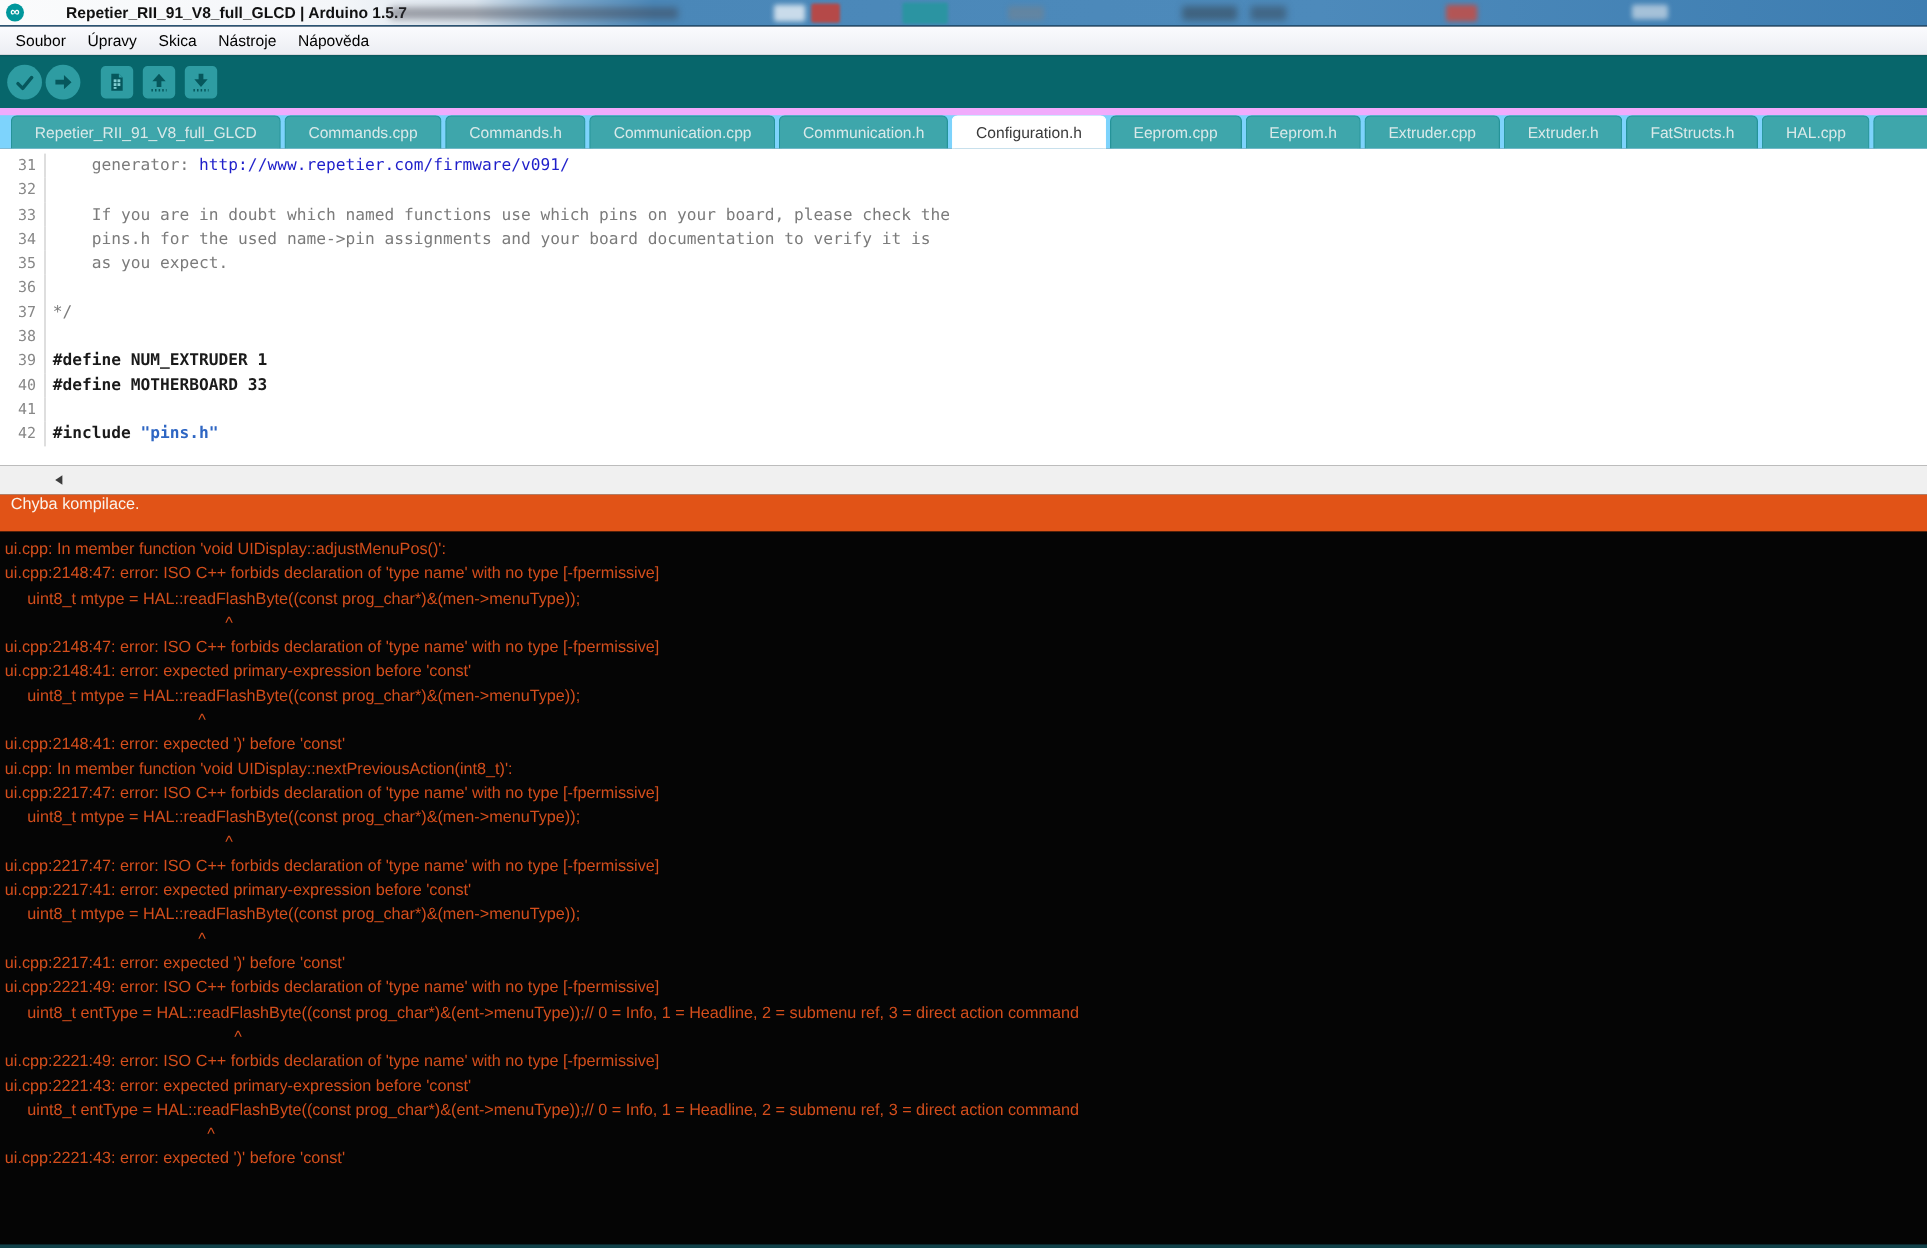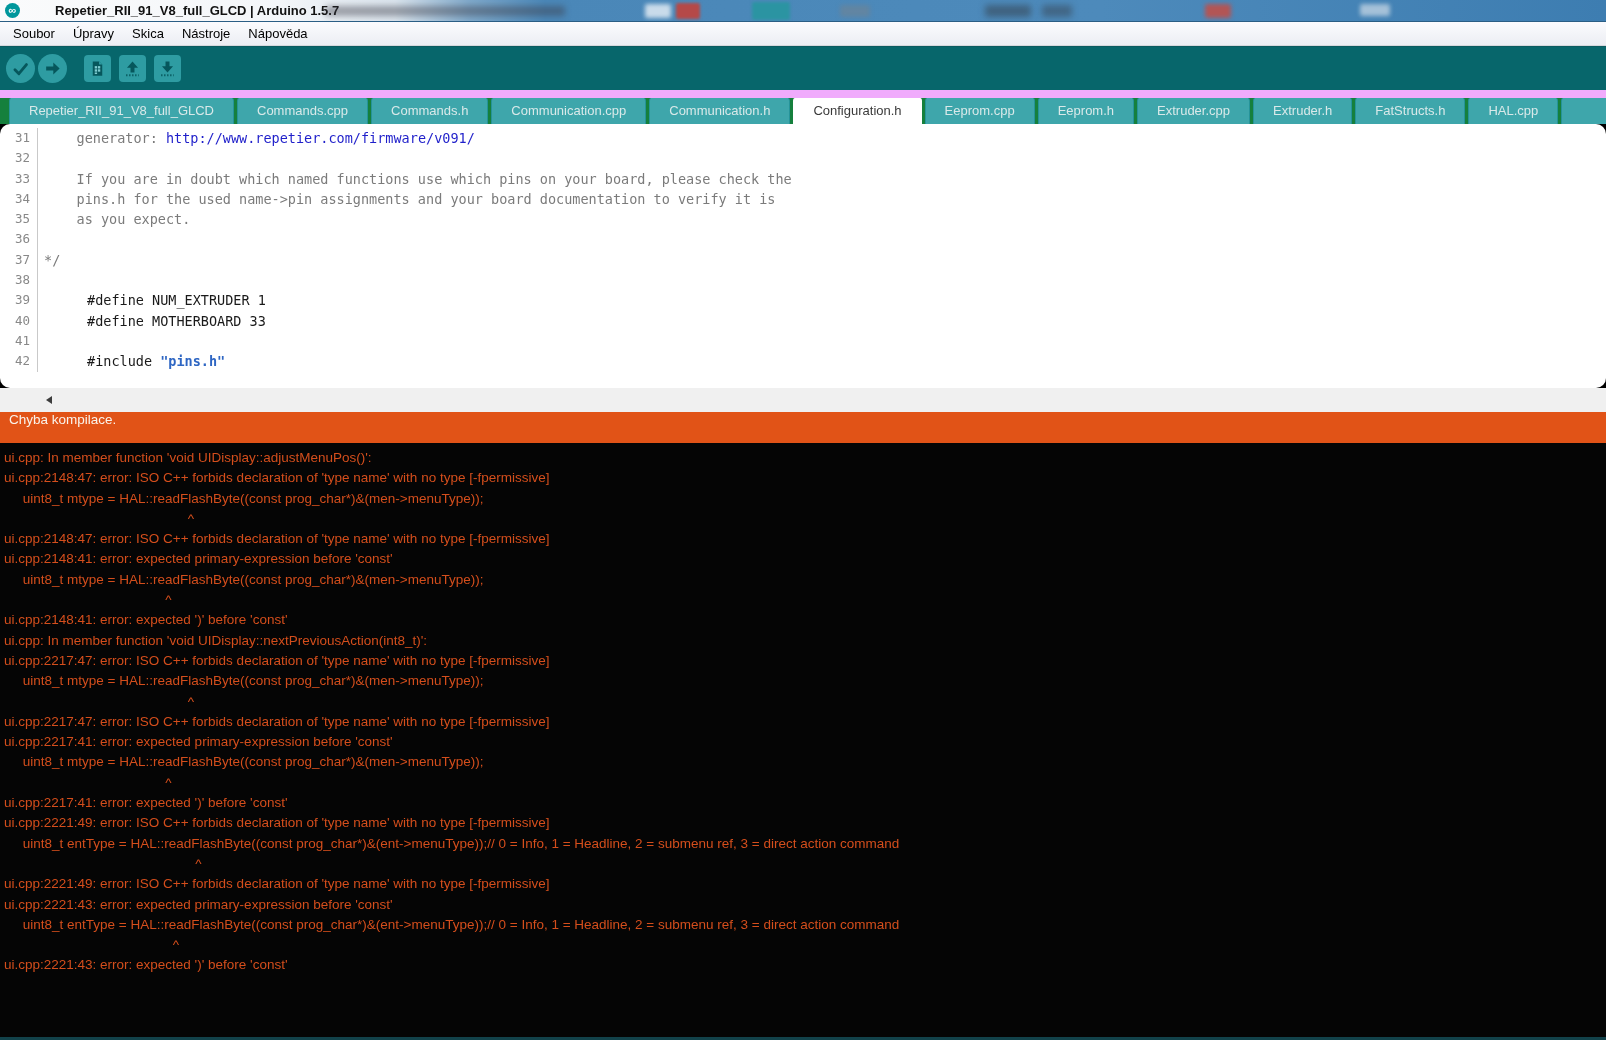--- a/index.html
+++ b/index.html
@@ -39,42 +39,42 @@
   .tool-btn { width:29px; height:29px; background:#2e9ca2; margin-right:3px;
     display:flex; align-items:center; justify-content:center; }
   .tool-btn.circle { border-radius:50%; }
   .tool-btn.square { border-radius:4px; width:27px; height:27px; }
   .tool-btn svg { display:block; }
   .gap-before { margin-left:14px; }
   .sq-gap { margin-right:8px; }
 
   
   .tabstrip {
-    height:34px; flex:0 0 34px; background:#15803d;
-    border-top:8px solid #f0abfc;
+    height:34px; flex:0 0 34px; background:#7dd3fc;
+    border-top:6px solid #f0abfc;
     display:flex; align-items:flex-end; padding-left:9px; overflow:hidden;
   }
   .tab {
     height:28px; background:#3ea6ab; border:1px solid #259399; border-bottom:none;
     border-radius:5px 5px 0 0; margin-right:3px; padding:0 19px;
     font-size:13px; color:#d9e9e9; line-height:27px; white-space:nowrap; cursor:default;
   }
   .tab.active { background:#fff; color:#3a3a3a; border-color:#fff; }
   .tab.partial { width:58px; padding:0; flex:0 0 58px; }
 
   
   .editor { flex:0 0 264px; height:264px; background:#fff; overflow:hidden;
-    font-family:"DejaVu Sans Mono", monospace; font-size:13.5px; padding-top:4px;border-radius:10px; }
+    font-family:"DejaVu Sans Mono", monospace; font-size:13.5px; padding-top:4px; }
   .ed-row { display:flex; height:20.3px; line-height:20.3px; }
   .ed-num { flex:0 0 34px; text-align:right; color:#888; padding-right:4px; font-size:12.5px; }
   .ed-sep { flex:0 0 7px; border-left:1px solid #c9c9c9; margin-left:3px; }
   .ed-code { white-space:pre; color:#1a1a1a; }
   .seg-comment { color:#7b7b7b; }
   .seg-link { color:#1f1fca; cursor:pointer; }
-  .seg-code { color:#1a1a1a; font-weight:400;margin-left:43px; }
+  .seg-code { color:#1a1a1a; font-weight:700; }
   .seg-string { color:#2e66c3; font-weight:600; }
 
   
   .hscroll { flex:0 0 24px; height:24px; background:#f0f0f0; position:relative; }
   .hscroll .larrow {
     position:absolute; left:46px; top:8px; width:0; height:0;
     border-top:4px solid transparent; border-bottom:4px solid transparent;
     border-right:6px solid #3c3c3c; cursor:pointer;
   }
 

